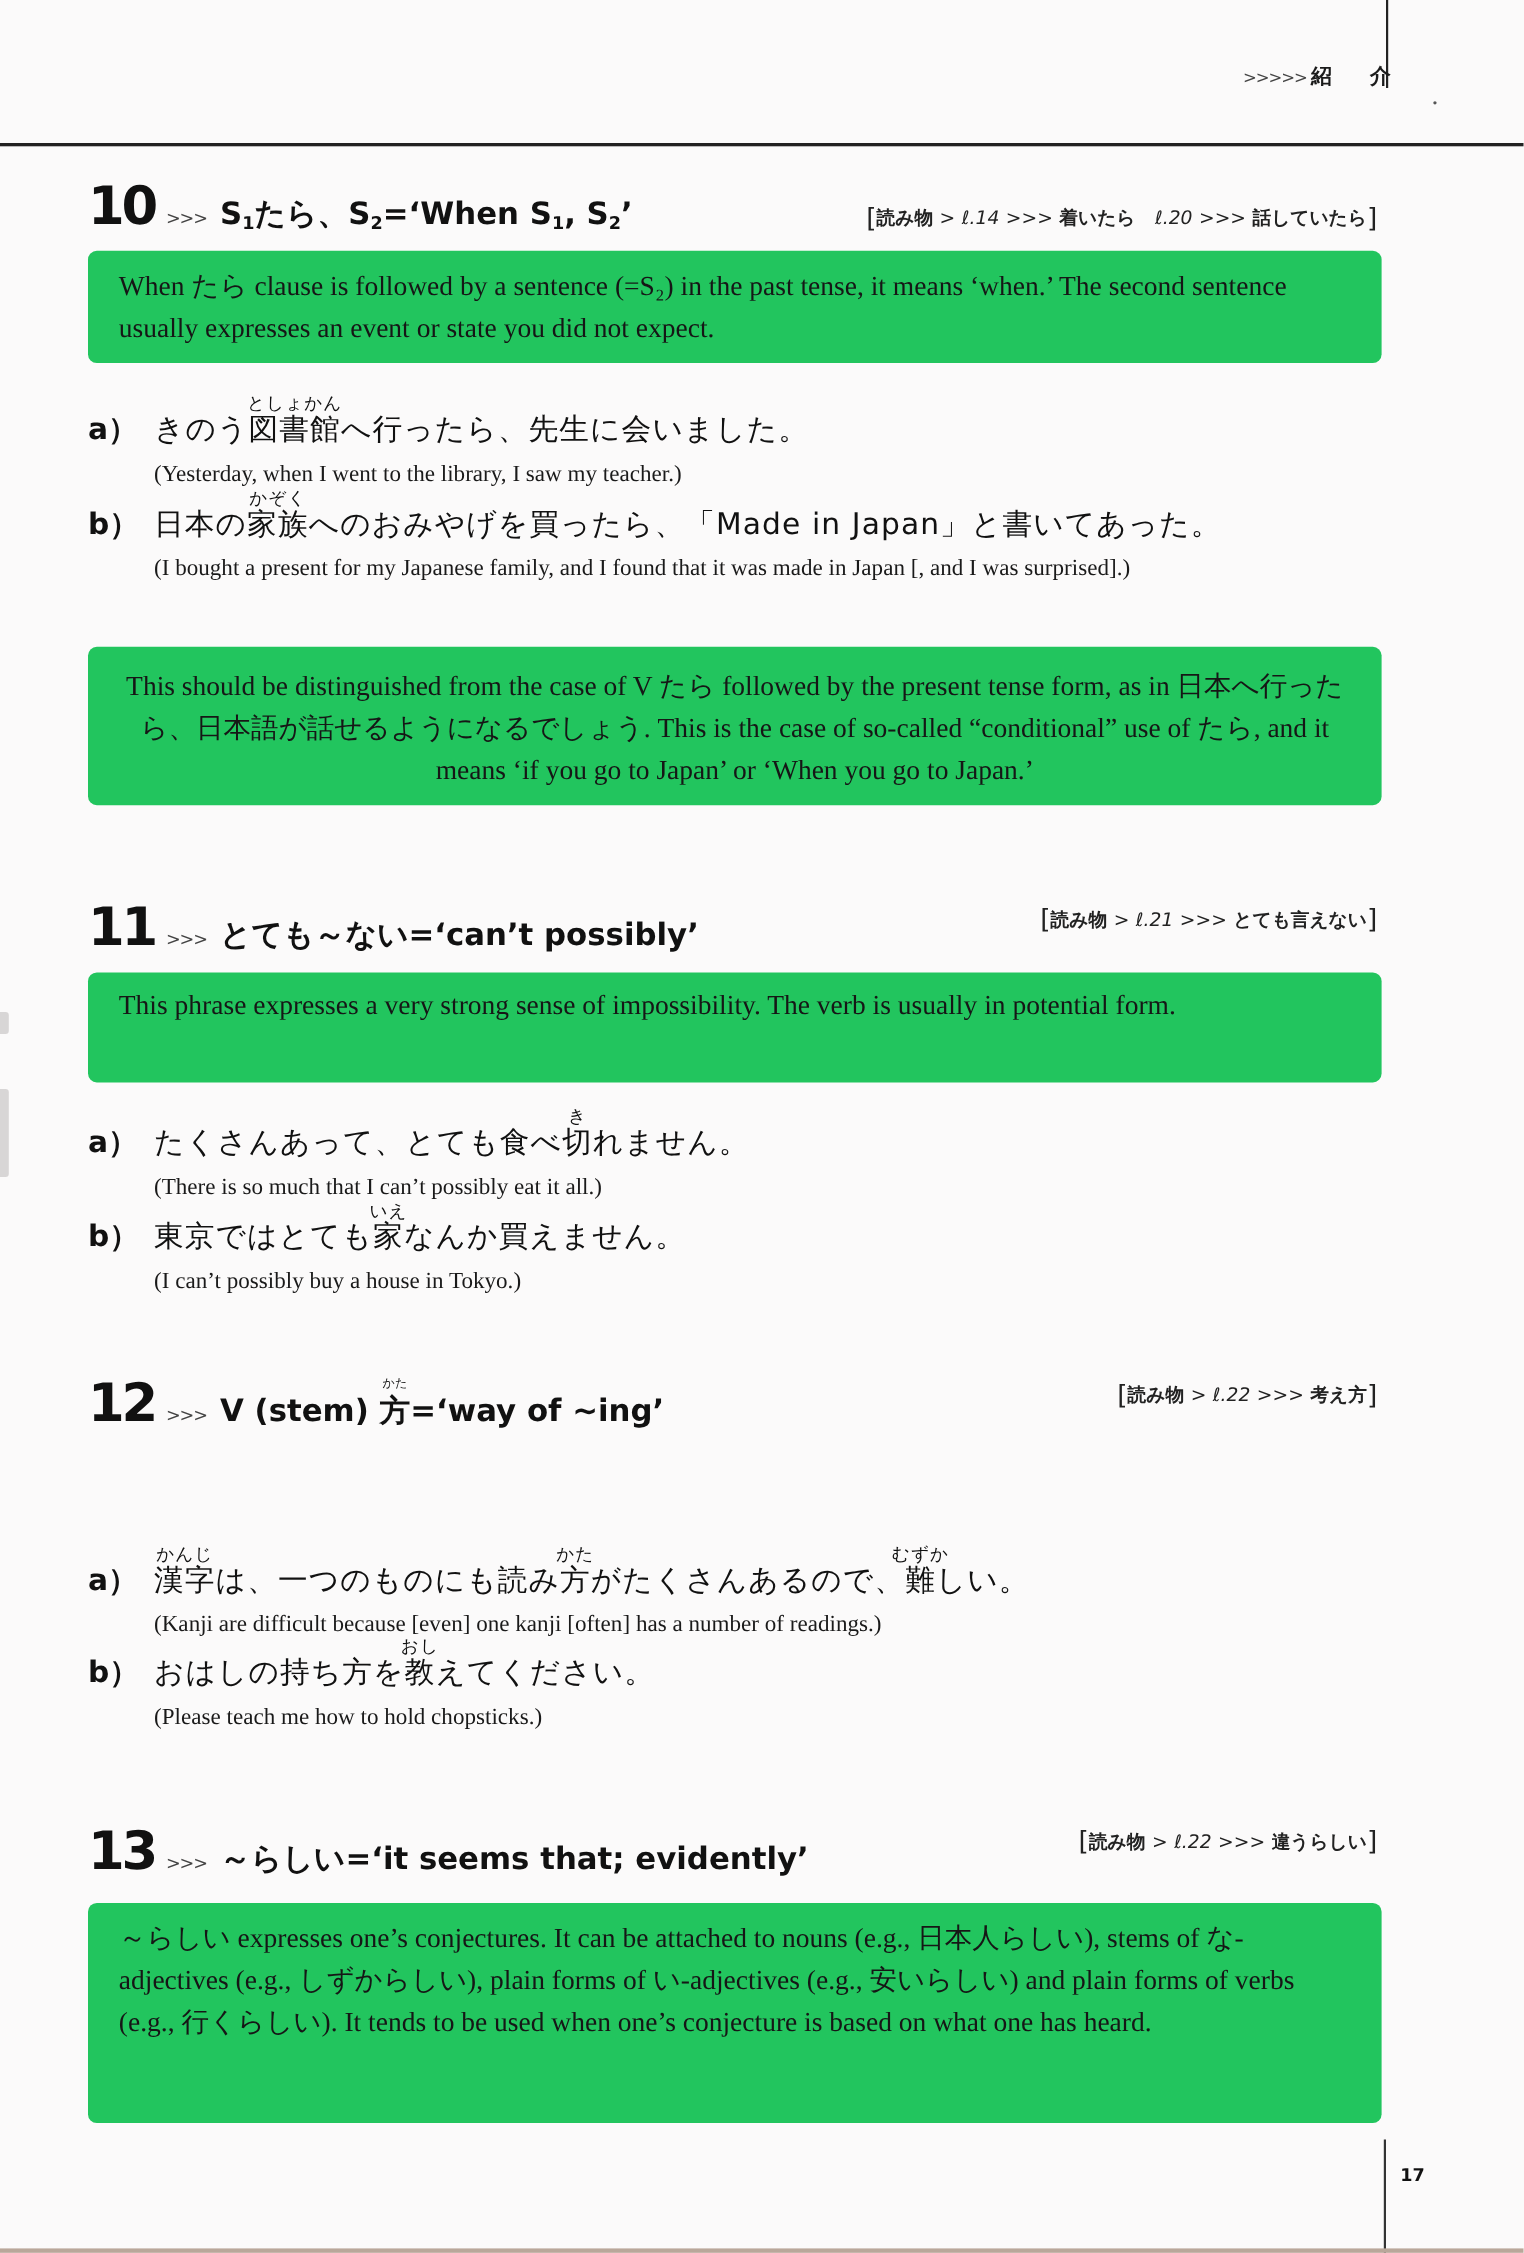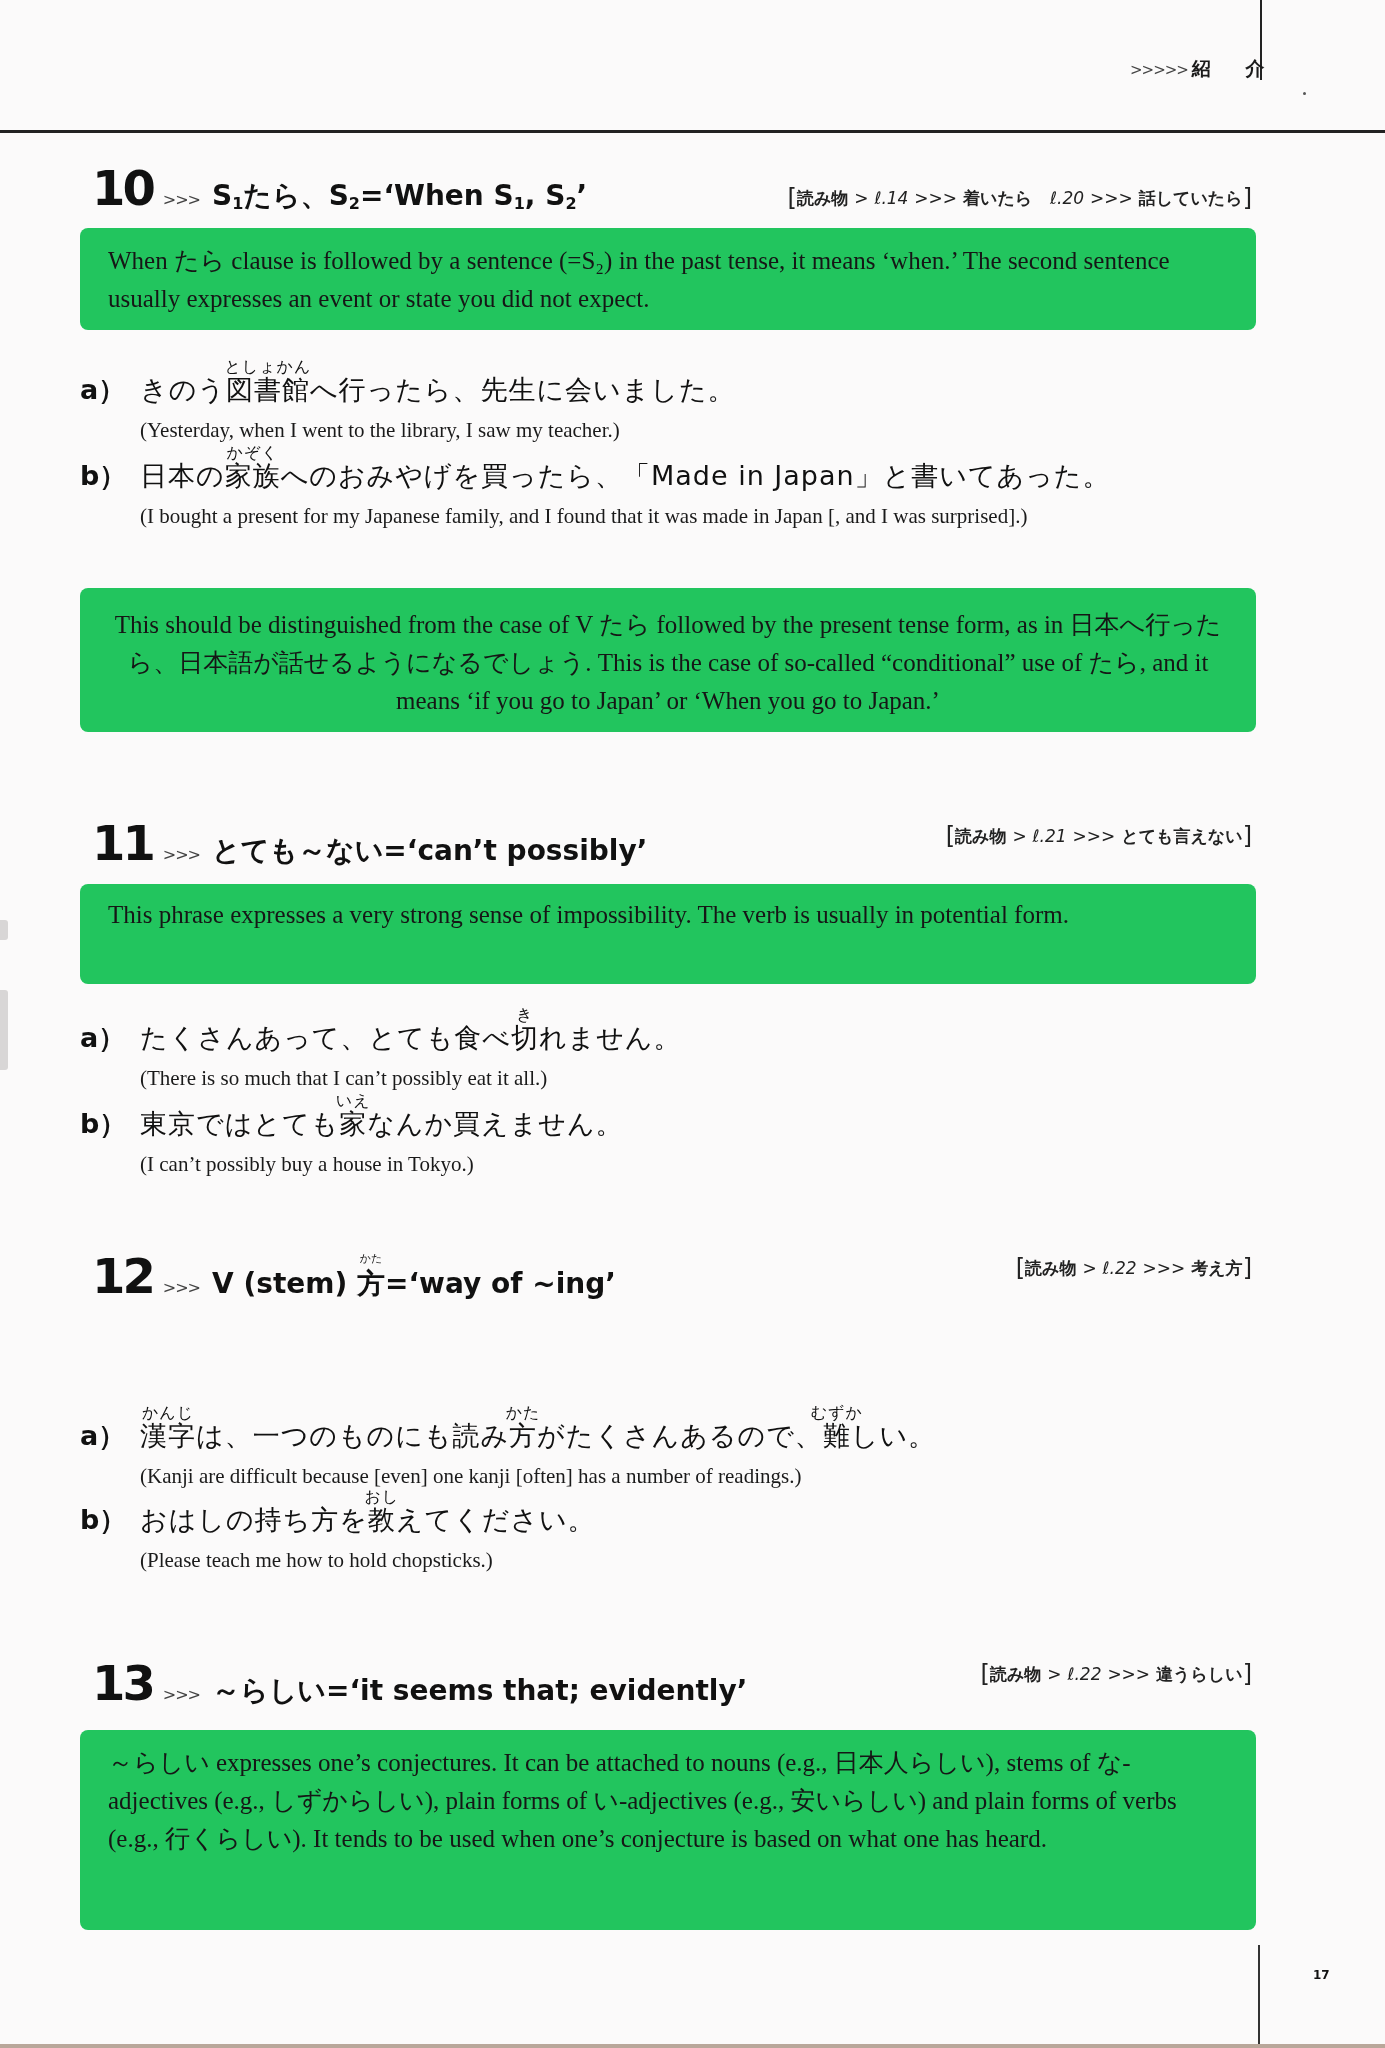--- a/index.html
+++ b/index.html
@@ -22,21 +22,21 @@
     .header-section .arrows { font-weight: normal; font-size: 15px; color: #444; letter-spacing: -1px; margin-right: 4px; }
     .header-section .title-kanji { letter-spacing: 14px; }
     .header-rule { position: absolute; left: 0; top: 130px; width: 1385px; height: 3px; background: #222; }
     .header-dot { position: absolute; left: 1303px; top: 92px; width: 3px; height: 3px; background: #555; border-radius: 50%; }
 
     
     .margin-bleed { position: absolute; left: 0; width: 8px; background: #d8d6d6; border-radius: 0 3px 3px 0; }
 
     
     .section-heading {
-      position: absolute; left: 92px; display: flex; align-items: baseline;
+      position: absolute; left: 80px; display: flex; align-items: baseline;
       font-family: "DejaVu Sans", sans-serif; font-weight: bold;
     }
     .section-number { font-size: 48px; font-weight: bold; letter-spacing: -3px; color: #111; }
     .section-arrows { font-size: 16px; font-weight: normal; color: #444; margin: 0 12px 0 10px; letter-spacing: -1px; }
     .section-title { font-size: 28px; color: #111; position: relative; }
     .section-title sub { font-size: 16px; vertical-align: -4px; }
     .ruby-over { position: relative; display: inline-block; }
     .ruby-over .rt {
       position: absolute; left: 50%; transform: translateX(-50%); top: -14px;
       font-size: 11px; font-weight: normal; white-space: nowrap; letter-spacing: 0;
@@ -75,21 +75,21 @@
     }
     .example-en {
       position: absolute; left: 60px; top: 42px; width: 1120px;
       font-size: 21px; line-height: 32px; color: #1a1a1a;
     }
 
     
     .footer-vline { position: absolute; left: 1258px; top: 1945px; width: 2px; height: 103px; background: #333; }
     .page-number {
       position: absolute; left: 1273px; top: 1968px;
-      font-family: "DejaVu Sans", sans-serif; font-weight: bold; font-size: 12px; color: #111; margin-left: 40px;
+      font-family: "DejaVu Sans", sans-serif; font-weight: bold; font-size: 16px; color: #111;
     }
     .footer-rule { position: absolute; left: 0; top: 2044px; width: 1385px; height: 4px; background: #b9a79a; }
   </style>
 </head>
 <body>
 
 <div class="page">
 
   <div class="header-vline"></div>
   <div class="header-section">

